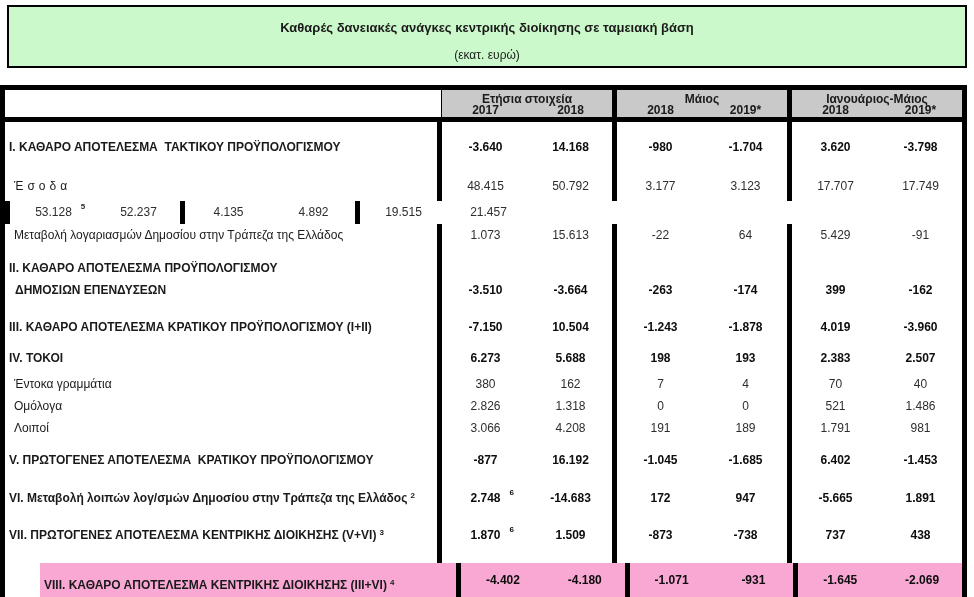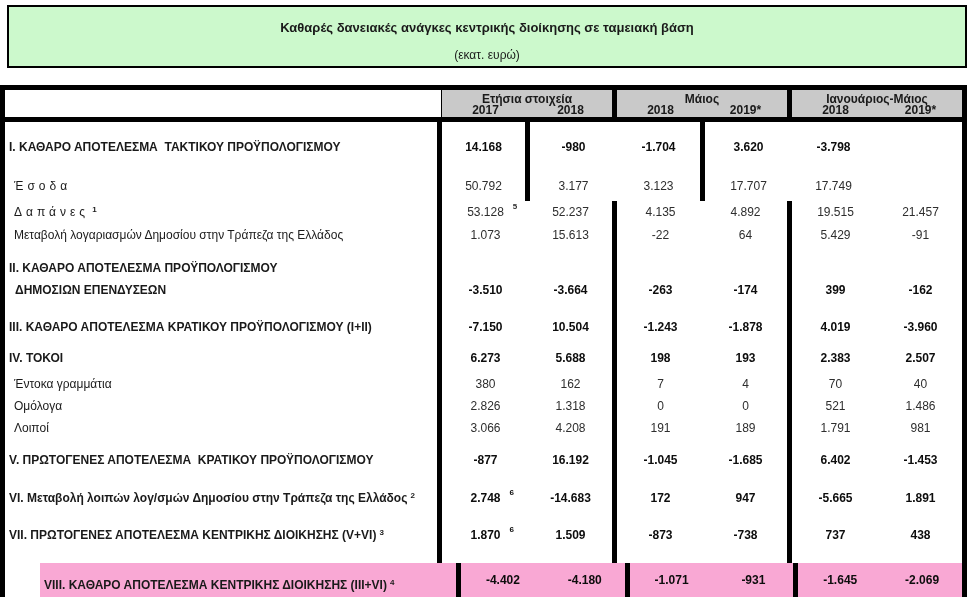--- a/index.html
+++ b/index.html
@@ -101,20 +101,23 @@
           </div>
         </div>
     </div>
     <div class="hbar"></div>
     <div class="tbody" id="tbody">
         <div class="trow" style="height: 50px;">
           <div class="cell-label bold">
             <div class="label-line">I. ΚΑΘΑΡΟ ΑΠΟΤΕΛΕΣΜΑ  ΤΑΚΤΙΚΟΥ ΠΡΟΫΠΟΛΟΓΙΣΜΟΥ</div>
           </div>
           <div class="vsep"></div>
+          <div class="cell-val bold">
+            <span class="num">-3.640</span>
+          </div>
           <div class="cell-val b bold">
             <span class="num">14.168</span>
           </div>
           <div class="vsep"></div>
           <div class="cell-val bold">
             <span class="num">-980</span>
           </div>
           <div class="cell-val b bold">
             <span class="num">-1.704</span>
           </div>
@@ -124,42 +127,42 @@
           </div>
           <div class="cell-val b bold">
             <span class="num">-3.798</span>
           </div>
         </div>
         <div class="trow" style="height: 29px;">
           <div class="cell-label spaced indent">
             <div class="label-line">Έσοδα</div>
           </div>
           <div class="vsep"></div>
+          <div class="cell-val">
+            <span class="num">48.415</span>
+          </div>
           <div class="cell-val b">
             <span class="num">50.792</span>
           </div>
           <div class="vsep"></div>
           <div class="cell-val">
             <span class="num">3.177</span>
           </div>
           <div class="cell-val b">
             <span class="num">3.123</span>
           </div>
           <div class="vsep"></div>
           <div class="cell-val">
             <span class="num">17.707</span>
           </div>
           <div class="cell-val b">
             <span class="num">17.749</span>
           </div>
         </div>
         <div class="trow" style="height: 23px;">
-          <div class="cell-label spaced indent">
-            <div class="label-line">Δαπάνες<sup class="fnote">1</sup></div>
-          </div>
           <div class="vsep"></div>
           <div class="cell-val">
             <span class="num">53.128<sup class="fnote">5</sup></span>
           </div>
           <div class="cell-val b">
             <span class="num">52.237</span>
           </div>
           <div class="vsep"></div>
           <div class="cell-val">
             <span class="num">4.135</span>

